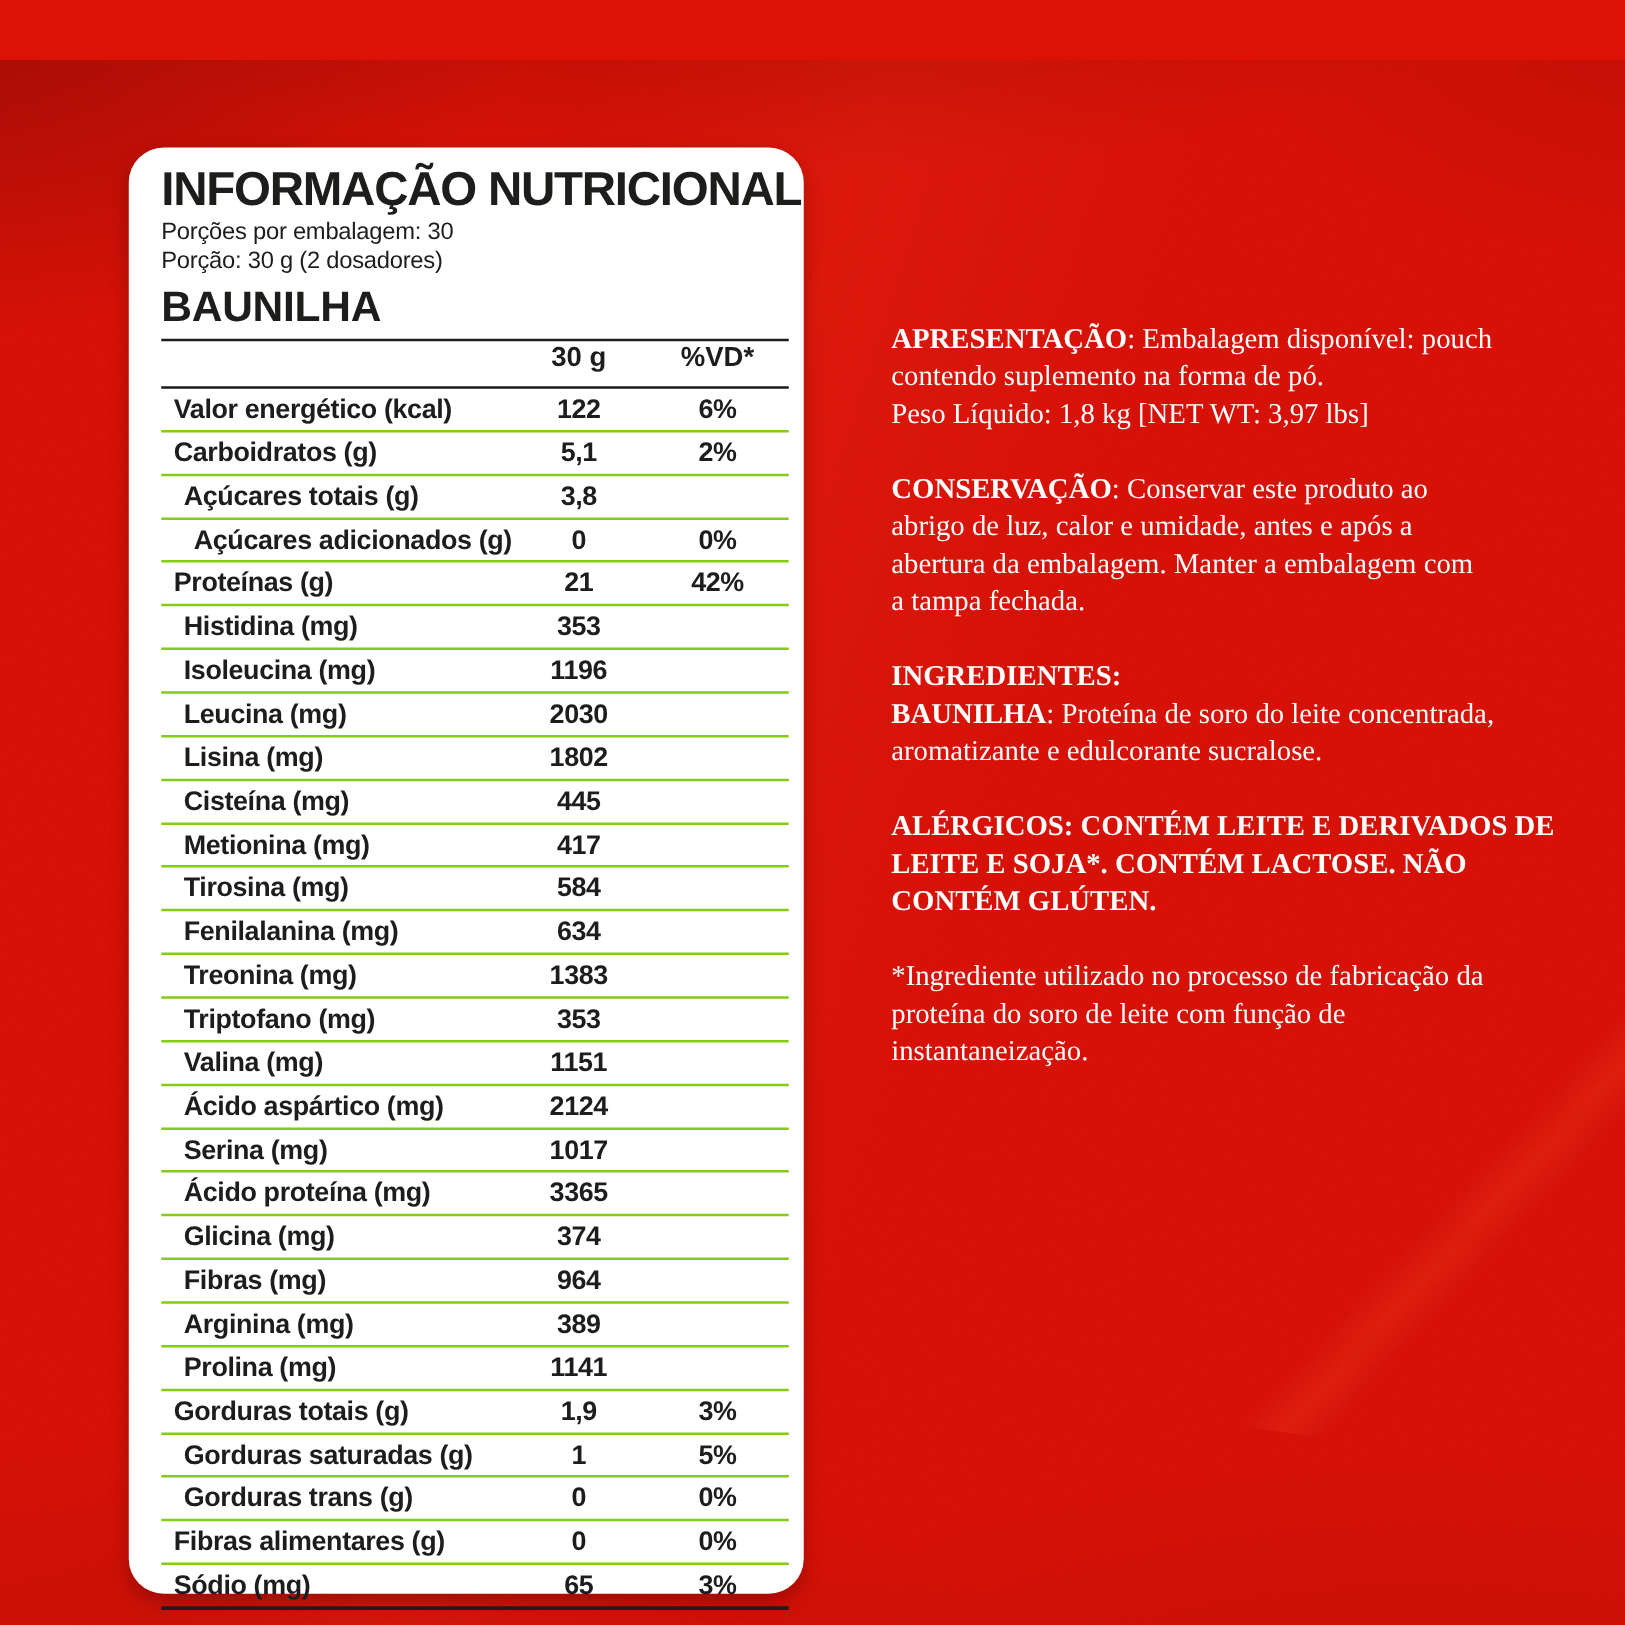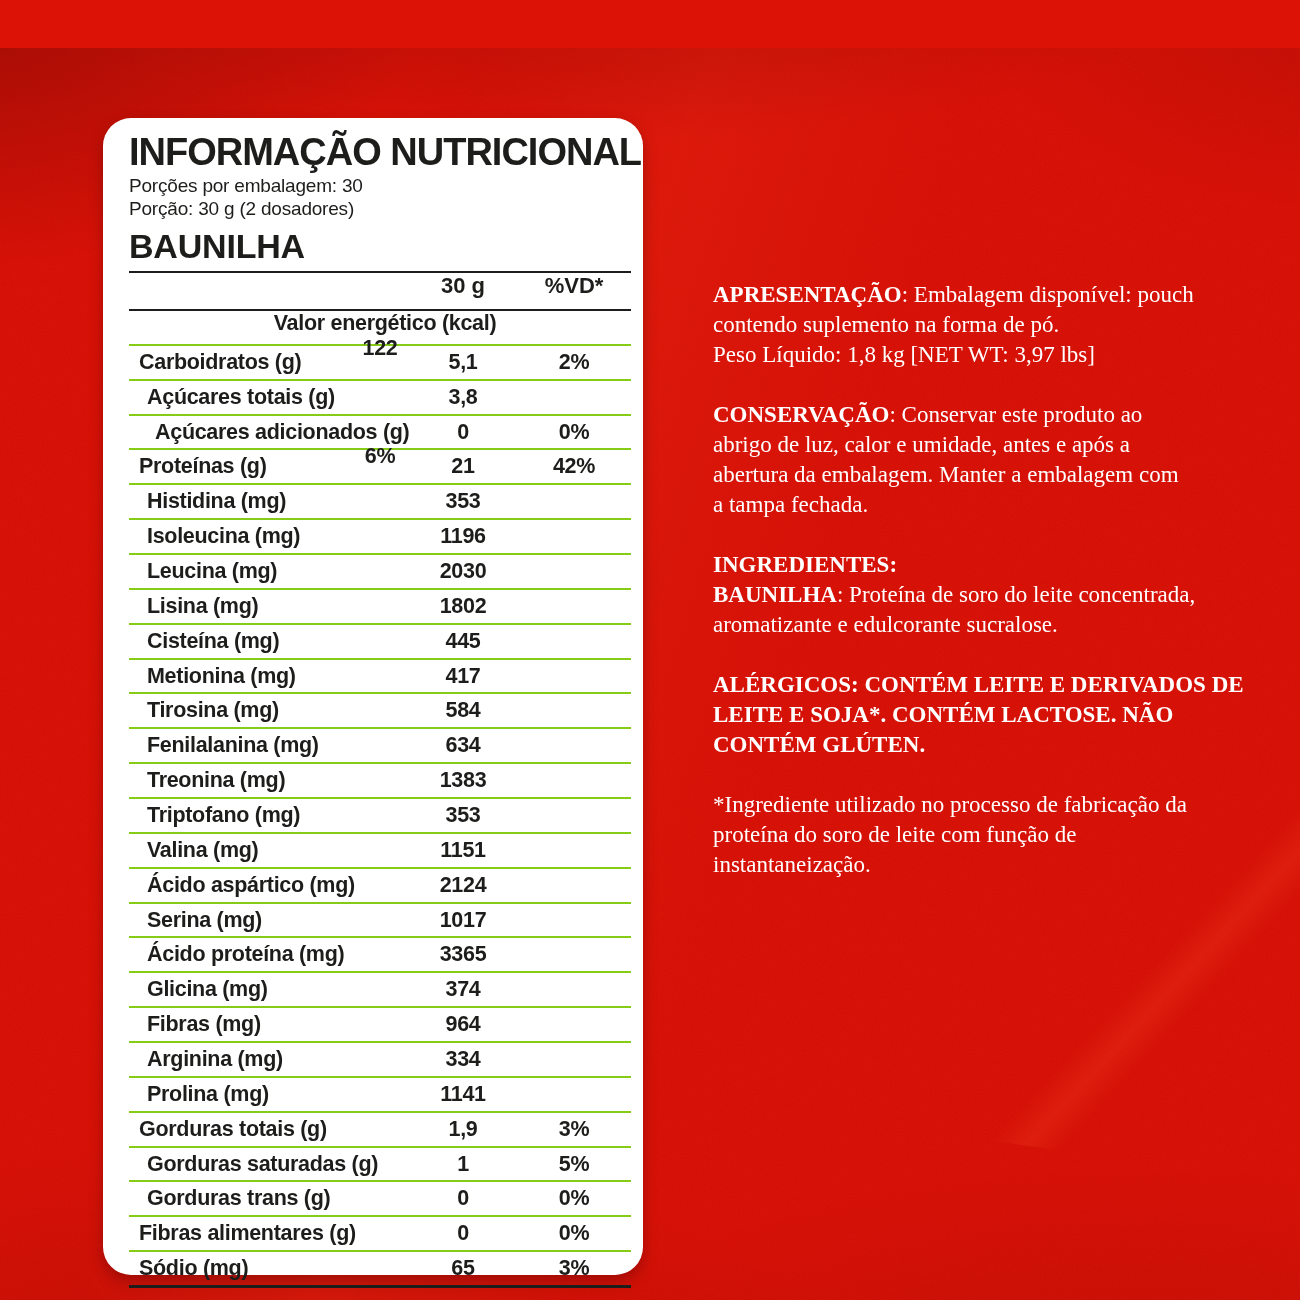--- a/index.html
+++ b/index.html
@@ -41,33 +41,33 @@
   .sub{font-size:19px;line-height:23px;letter-spacing:-0.2px;}
   .flavor{font-size:34px;font-weight:bold;line-height:40px;margin:6px 0 5px 0;letter-spacing:-0.2px;}
   .rule{border-top:2.5px solid #1d1d1b;height:0;}
   .rule.bottom{border-top-width:3px;}
   .thead{display:flex;align-items:flex-start;height:36px;font-weight:bold;font-size:22px;}
   .trow{
     display:flex;align-items:center;height:32.86px;
     font-weight:bold;font-size:21.5px;letter-spacing:-0.3px;
     border-top:2px solid #84cc16;
   }
-  .trow:first-child{border-top:none;flex-direction:column;}
+  .trow:first-child{border-top:none;}
   .cell-label{flex:1 1 auto;min-width:0;white-space:nowrap;padding-left:10px;}
   .ind1 .cell-label{padding-left:18px;}
   .ind2 .cell-label{padding-left:26px;}
   .cell-amt{flex:0 0 108px;text-align:center;white-space:nowrap;}
   .cell-dv{flex:0 0 114px;text-align:center;white-space:nowrap;}
   .footnote{
     margin-top:10px;font-size:21px;font-weight:bold;letter-spacing:-0.4px;
     transform:scaleX(.94);transform-origin:left center;white-space:nowrap;
   }
   
   .info{
-    position:absolute;left:713px;top:232px;width:548px;
+    position:absolute;left:713px;top:208px;width:548px;
     color:#ffffff;font-family:"Liberation Serif",serif;
     font-size:23px;line-height:30px;
   }
   .section{margin:0 0 30px 0;}
   .b{font-weight:bold;}
 </style>
 </head>
 <body>
 
 <div class="bg">
@@ -195,21 +195,21 @@
           <span class="cell-amt">374</span>
           <span class="cell-dv"></span>
         </div>
         <div class="trow ind1">
           <span class="cell-label">Fibras (mg)</span>
           <span class="cell-amt">964</span>
           <span class="cell-dv"></span>
         </div>
         <div class="trow ind1">
           <span class="cell-label">Arginina (mg)</span>
-          <span class="cell-amt">334</span>
+          <span class="cell-amt">389</span>
           <span class="cell-dv"></span>
         </div>
         <div class="trow ind1">
           <span class="cell-label">Prolina (mg)</span>
           <span class="cell-amt">1141</span>
           <span class="cell-dv"></span>
         </div>
         <div class="trow">
           <span class="cell-label">Gorduras totais (g)</span>
           <span class="cell-amt">1,9</span>

